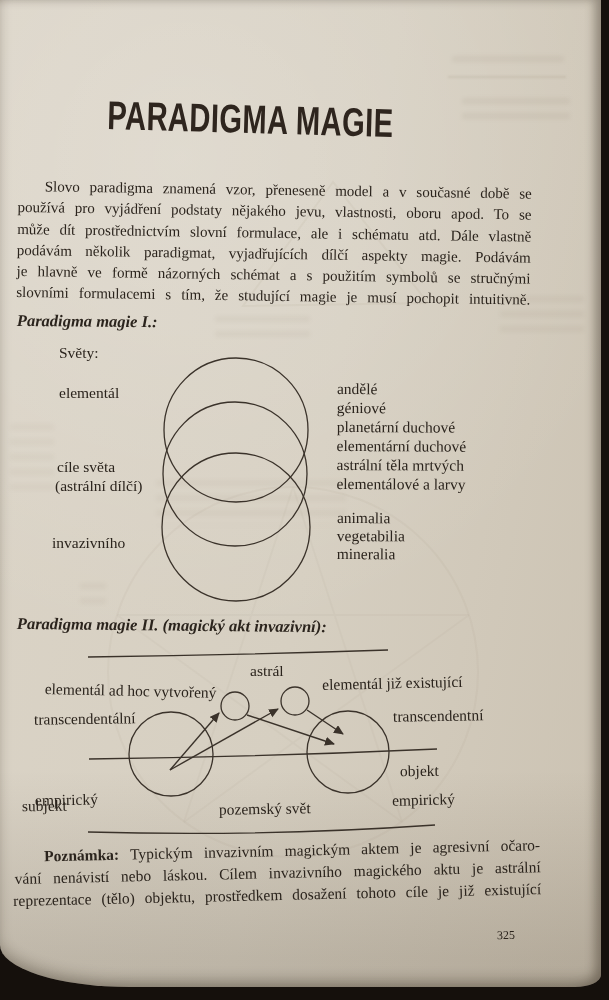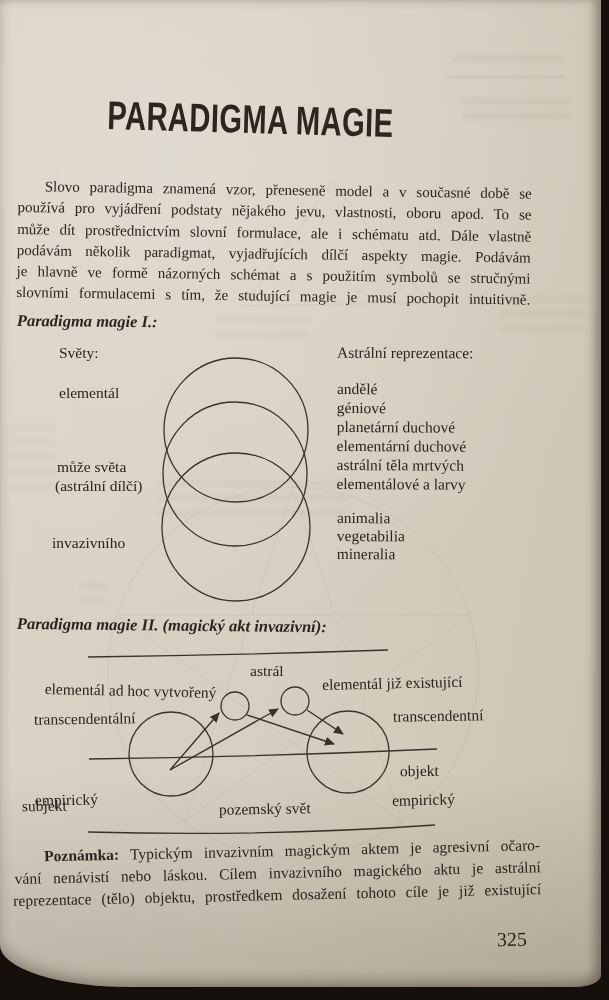--- a/index.html
+++ b/index.html
@@ -74,21 +74,21 @@
   
   #note{
     left:16px;top:846px;width:524px;
     font-size:15.5px;line-height:22px;
     transform:rotate(-1.3deg);transform-origin:0 0;
   }
   #note .jline.first{text-indent:28px;}
   #note .l2{margin-left:-2px;}
   #note .l3{margin-left:-4px;}
   .bold{font-weight:bold;}
-  #pageno{left:497px;top:928px;font-size:20px;transform:rotate(-1deg);}
+  #pageno{left:497px;top:928px;font-size:12px;transform:rotate(-1deg);}
   
   #diagram-svg, #ghost-svg{position:absolute;left:0;top:0;}
   
   .ghost{
     position:absolute;
     background:repeating-linear-gradient(to bottom, rgba(118,102,80,0.6) 0 6px, rgba(118,102,80,0) 6px 15px);
     filter:blur(2.2px);opacity:0.13;border-radius:2px;
   }
   .ghost-line{position:absolute;background:rgba(118,102,80,0.55);filter:blur(0.9px);opacity:0.25;height:2px;}
 </style>
@@ -159,25 +159,24 @@
         <line x1="170" y1="770" x2="219" y2="713" marker-end="url(#ah)"></line>
         <line x1="170" y1="770" x2="278" y2="709" marker-end="url(#ah)"></line>
         <line x1="247" y1="715" x2="334" y2="744" marker-end="url(#ah)"></line>
         <line x1="307" y1="710" x2="343" y2="734" marker-end="url(#ah)"></line>
       </g>
     </g>
   </svg>
 
   <div id="svety" class="abs lbl serif">Světy:</div>
   <div id="duchovni" class="abs lbl serif">elementál</div>
-  <div id="dusesveta" class="abs lbl serif">může světa</div>
+  <div id="dusesveta" class="abs lbl serif">cíle světa</div>
   <div id="astrsvet" class="abs lbl serif">(astrální dílčí)</div>
   <div id="material" class="abs lbl serif">invazivního</div>
 
-  <div id="astr-rep" class="abs lbl serif">Astrální reprezentace:</div>
   <div id="rgroup1" class="abs rcol serif ink">
     <div>andělé</div>
     <div>géniové</div>
     <div>planetární duchové</div>
     <div>elementární duchové</div>
     <div>astrální těla mrtvých</div>
     <div>elementálové a larvy</div>
   </div>
   <div id="rgroup2" class="abs rcol serif ink">
     <div>animalia</div>

